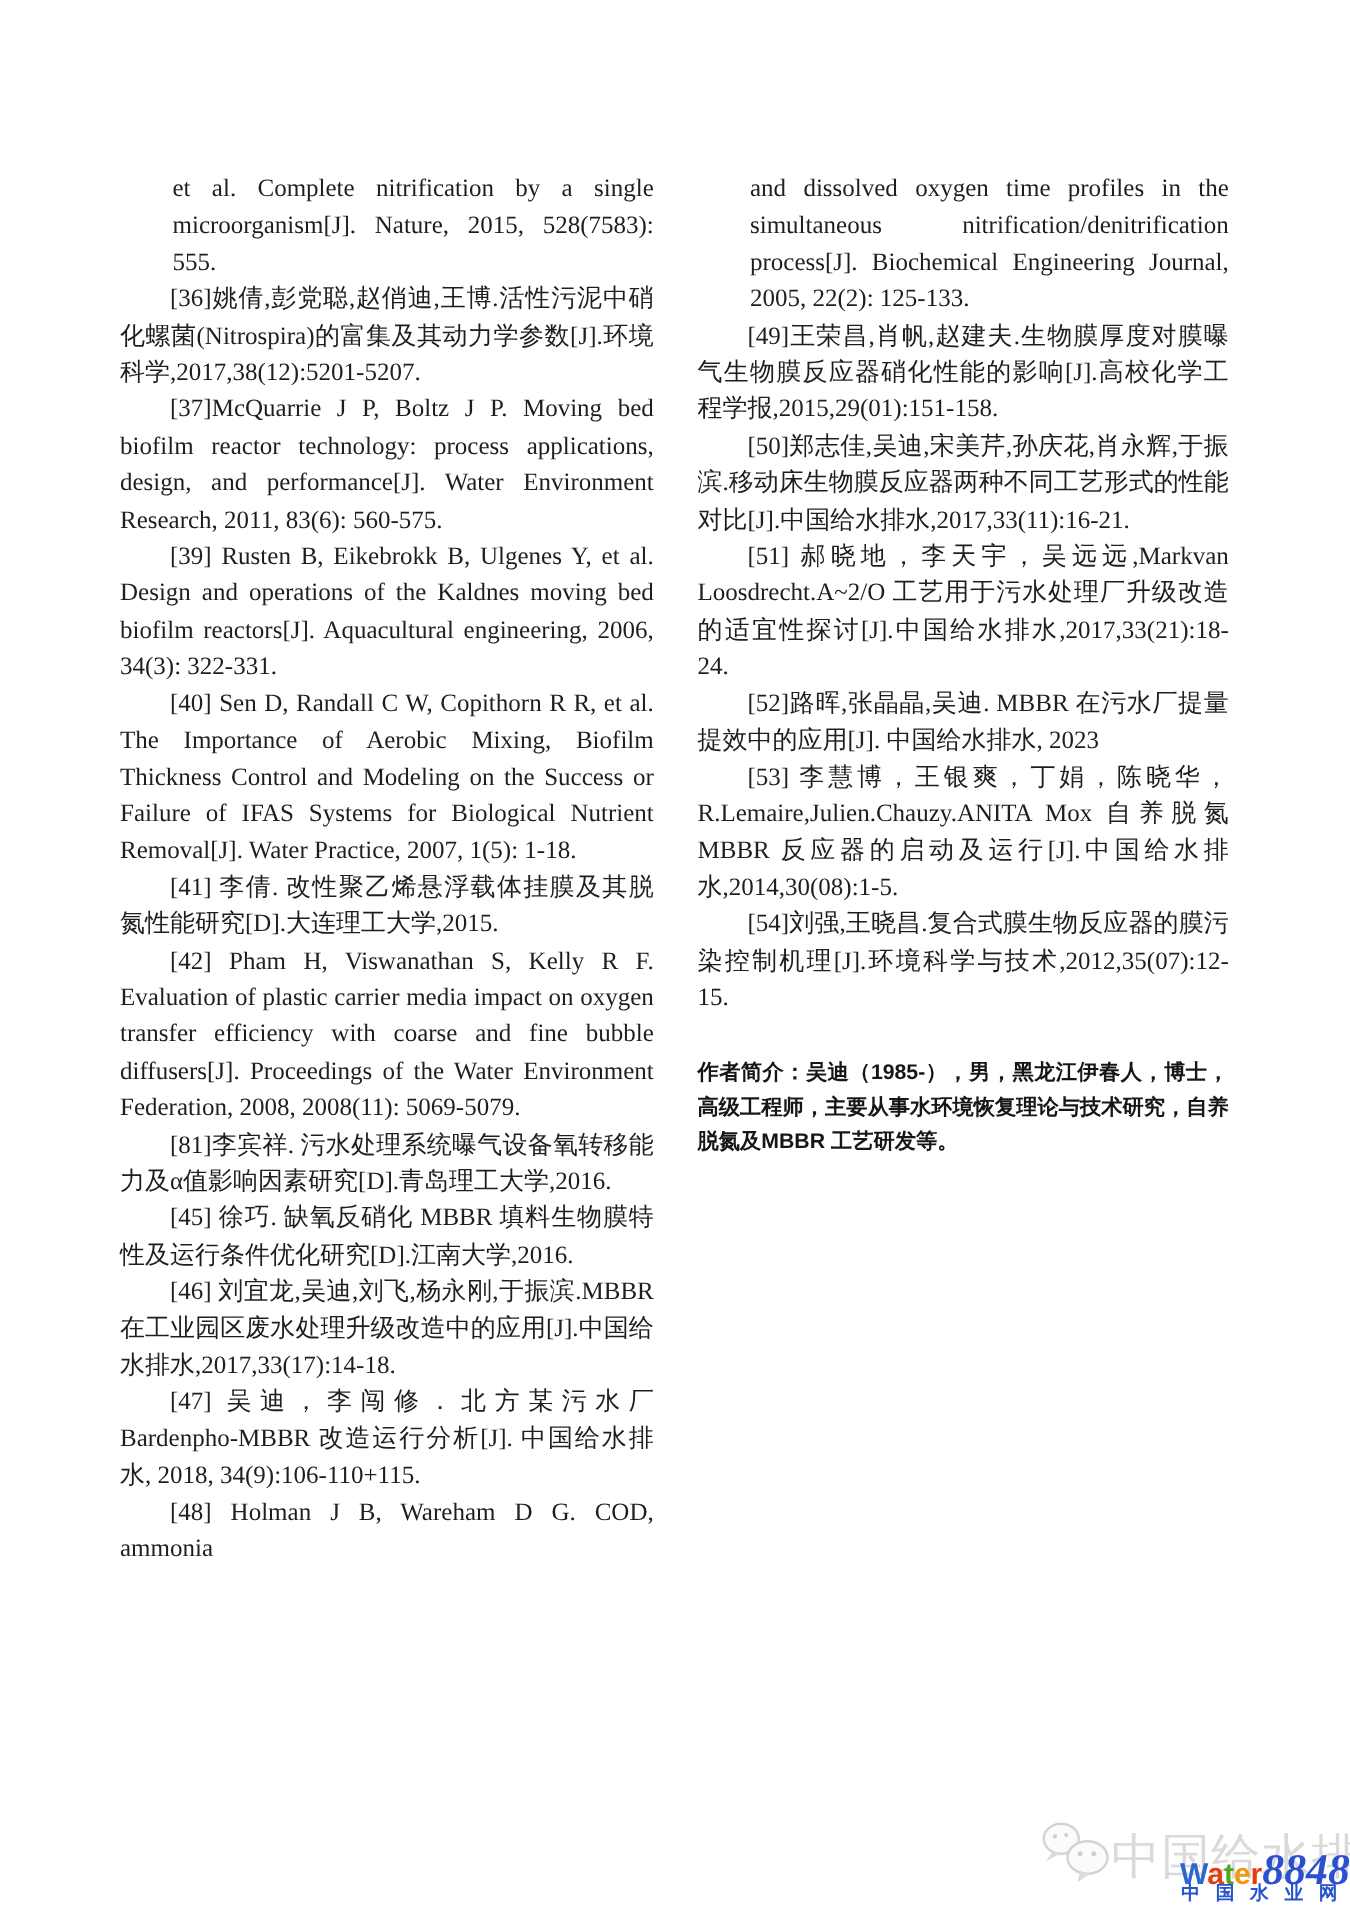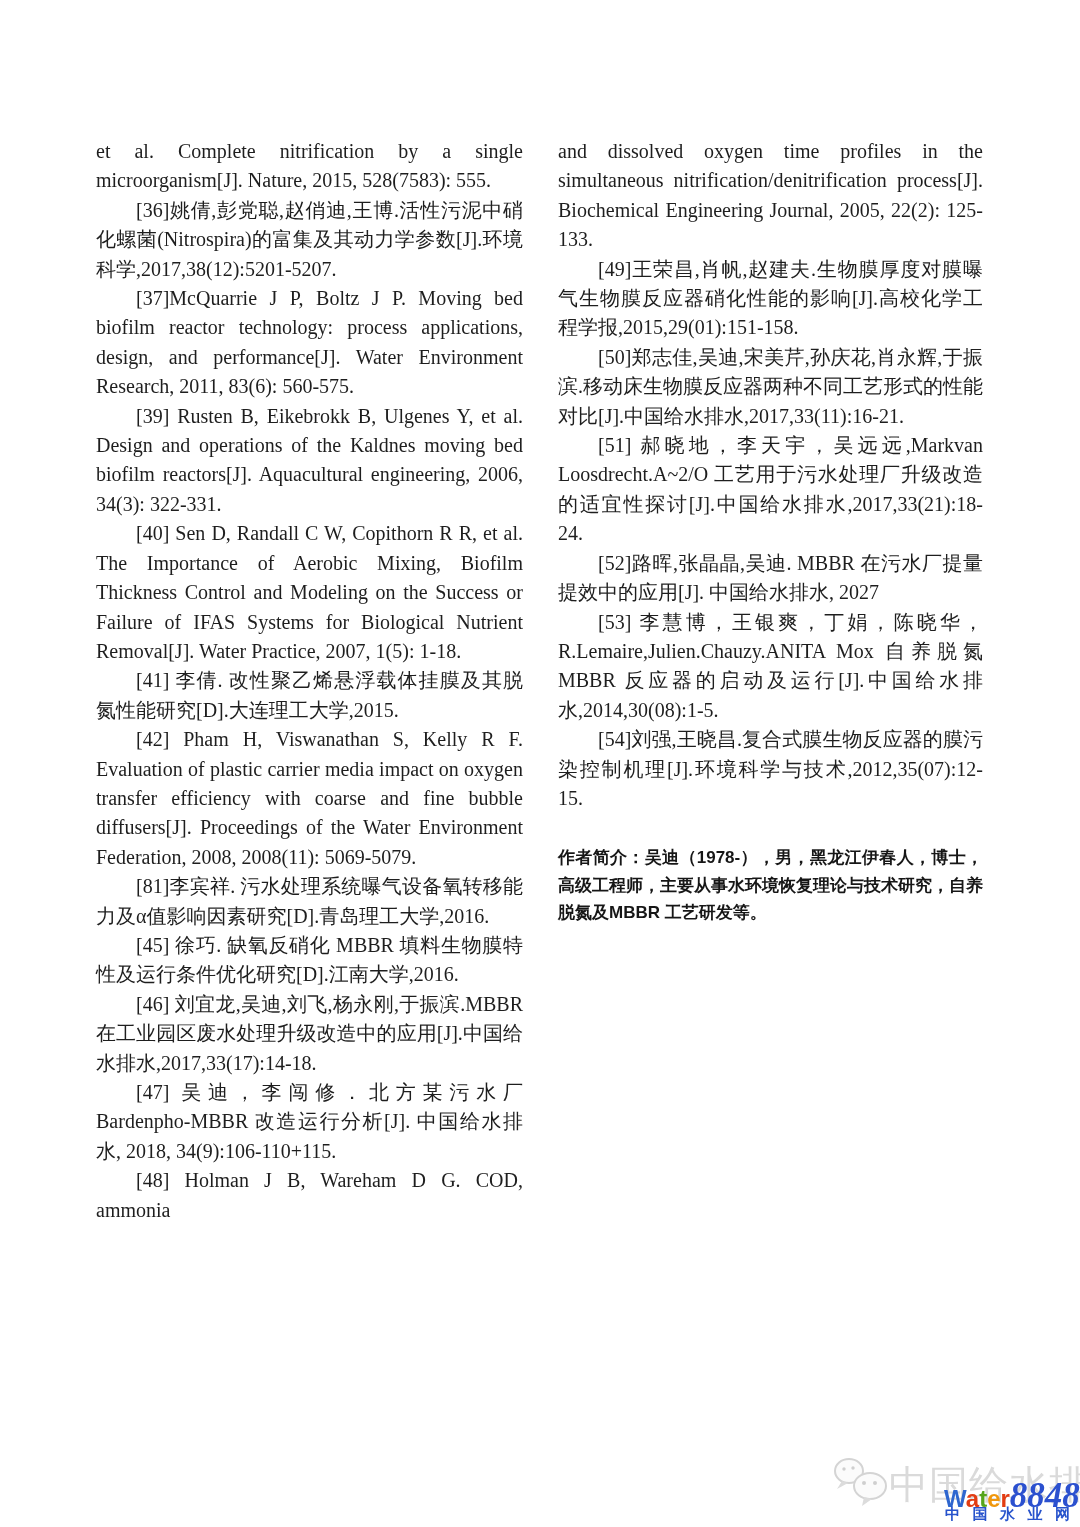--- a/index.html
+++ b/index.html
@@ -4,21 +4,21 @@
 <style>
   html,body{margin:0;padding:0;}
   body{width:1080px;height:1527px;background:#ffffff;}
   .page{position:relative;width:1080px;height:1527px;background:#ffffff;overflow:hidden;
         font-family:"Liberation Serif",serif;}
   .col{position:absolute;top:137px;text-align:justify;font-size:20px;line-height:29.4px;
        color:#1e1e1e;}
   .col-left{left:96px;width:427px;}
   .col-right{left:558px;width:425px;}
   .ref{margin:0;text-indent:2em;}
-  .col .ref:first-child{text-indent:0;}
+  .col .ref:first-child{text-indent:0;margin-left:42px;}
   .bio{margin-top:31px;font-family:"Liberation Sans",sans-serif;font-weight:bold;
        font-size:17px;line-height:27.5px;color:#161616;text-align:justify;}
   .watermark{position:absolute;left:832px;top:1450px;width:248px;height:77px;}
   .wm-icon{position:absolute;left:0;top:4px;}
   .wm-cn{position:absolute;left:57px;top:8px;font-family:"Liberation Sans",sans-serif;
          font-size:39px;color:#dadada;letter-spacing:1px;white-space:nowrap;
          text-shadow:1px 1px 0 #ffffff;}
   .logo-row{position:absolute;left:112px;top:26px;white-space:nowrap;
             font-family:"Liberation Sans",sans-serif;font-weight:bold;}
   .lw{font-size:24px;}
@@ -45,24 +45,24 @@
       <p class="ref">[46] 刘宜龙,吴迪,刘飞,杨永刚,于振滨.MBBR 在工业园区废水处理升级改造中的应用[J].中国给水排水,2017,33(17):14-18.</p>
       <p class="ref">[47] 吴迪，李闯修．北方某污水厂 Bardenpho-MBBR 改造运行分析[J]. 中国给水排水, 2018, 34(9):106-110+115.</p>
       <p class="ref">[48] Holman J B, Wareham D G. COD, ammonia</p>
   </div>
 
   <div class="col col-right">
     <p class="ref">and dissolved oxygen time profiles in the simultaneous nitrification/denitrification process[J]. Biochemical Engineering Journal, 2005, 22(2): 125-133.</p>
       <p class="ref">[49]王荣昌,肖帆,赵建夫.生物膜厚度对膜曝气生物膜反应器硝化性能的影响[J].高校化学工程学报,2015,29(01):151-158.</p>
       <p class="ref">[50]郑志佳,吴迪,宋美芹,孙庆花,肖永辉,于振滨.移动床生物膜反应器两种不同工艺形式的性能对比[J].中国给水排水,2017,33(11):16-21.</p>
       <p class="ref">[51] 郝晓地，李天宇，吴远远,Markvan Loosdrecht.A~2/O 工艺用于污水处理厂升级改造的适宜性探讨[J].中国给水排水,2017,33(21):18-24.</p>
-      <p class="ref">[52]路晖,张晶晶,吴迪. MBBR 在污水厂提量提效中的应用[J]. 中国给水排水, 2027</p>
+      <p class="ref">[52]路晖,张晶晶,吴迪. MBBR 在污水厂提量提效中的应用[J]. 中国给水排水, 2023</p>
       <p class="ref">[53] 李慧博，王银爽，丁娟，陈晓华，R.Lemaire,Julien.Chauzy.ANITA Mox 自养脱氮 MBBR 反应器的启动及运行[J].中国给水排水,2014,30(08):1-5.</p>
       <p class="ref">[54]刘强,王晓昌.复合式膜生物反应器的膜污染控制机理[J].环境科学与技术,2012,35(07):12-15.</p>
-    <div class="bio">作者简介：吴迪（1978-），男，黑龙江伊春人，博士，高级工程师，主要从事水环境恢复理论与技术研究，自养脱氮及MBBR 工艺研发等。</div>
+    <div class="bio">作者简介：吴迪（1985-），男，黑龙江伊春人，博士，高级工程师，主要从事水环境恢复理论与技术研究，自养脱氮及MBBR 工艺研发等。</div>
   </div>
 
   <div class="watermark">
     <svg class="wm-icon" width="60" height="54" viewBox="0 0 60 54">
       <ellipse cx="17" cy="17" rx="14" ry="12" fill="#fbfbfb" stroke="#d4d4d4" stroke-width="2"></ellipse>
       <path d="M10 27 L5 35 L16 29 Z" fill="#dcdcdc"></path>
       <circle cx="12" cy="15" r="1.7" fill="#cfcfcf"></circle>
       <circle cx="21" cy="14" r="1.7" fill="#cfcfcf"></circle>
       <ellipse cx="38" cy="32" rx="16" ry="13" fill="#fbfbfb" stroke="#d4d4d4" stroke-width="2"></ellipse>
       <path d="M32 43 L30 52 L40 45 Z" fill="#dcdcdc"></path>

